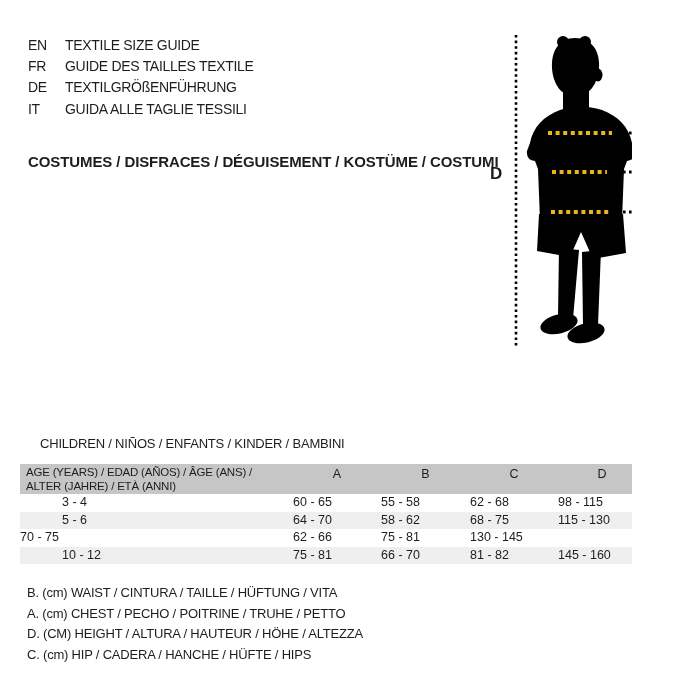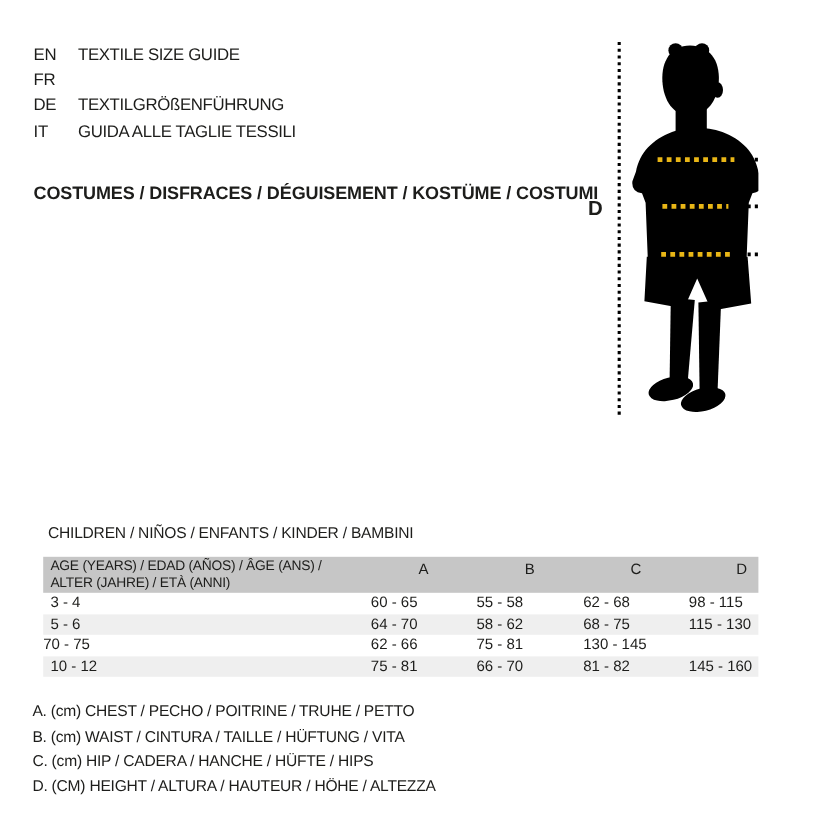--- a/index.html
+++ b/index.html
@@ -12,44 +12,45 @@
   .lang-list{position:absolute;left:28px;top:34px;}
   .lang-row{display:flex;height:21.4px;align-items:center;font-size:14px;letter-spacing:-0.3px;}
   .lang-code{width:37px;flex:0 0 37px;}
   .lang-label{white-space:nowrap;}
   
   .category-title{position:absolute;left:28px;top:153px;font-size:15px;font-weight:bold;letter-spacing:-0.1px;white-space:nowrap;}
   
   .figure-wrap{position:absolute;left:480px;top:28px;width:200px;height:322px;}
   
   .children-title{position:absolute;left:25px;top:436px;font-size:13px;letter-spacing:-0.2px;white-space:nowrap;margin-left:15px;}
-  .size-table{position:absolute;left:36px;top:464px;width:651px;font-size:12.5px;}
+  .size-table{position:absolute;left:20px;top:464px;width:651px;font-size:12.5px;}
   .t-header{display:grid;grid-template-columns:273px 88px 89px 88px 88px 1fr;background:#c6c6c6;height:30px;}
   .age-head{padding:2px 0 0 6px;font-size:11.5px;line-height:13.5px;letter-spacing:-0.2px;}
   .col-head{text-align:center;padding-top:3px;font-size:12.5px;}
   .t-row{display:grid;grid-template-columns:273px 88px 89px 88px 88px 1fr;height:17.5px;line-height:17.5px;}
   .t-row.alt{background:#efefef;}
-  .age-cell{padding-left:6px;}
+  .age-cell{padding-left:6px;margin-left:36px;}
   .val{text-align:left;}
   
   .legend{position:absolute;left:27px;top:583px;font-size:13px;line-height:20.7px;letter-spacing:-0.2px;}
   .legend div{white-space:nowrap;}
 </style>
 </head>
 <body>
 
 <div class="canvas">
 
   <div class="lang-list">
     <div class="lang-row">
       <span class="lang-code">EN</span>
       <span class="lang-label">TEXTILE SIZE GUIDE</span>
     </div>
     <div class="lang-row">
       <span class="lang-code">FR</span>
+      <span class="lang-label">GUIDE DES TAILLES TEXTILE</span>
     </div>
     <div class="lang-row">
       <span class="lang-code">DE</span>
       <span class="lang-label">TEXTILGRÖßENFÜHRUNG</span>
     </div>
     <div class="lang-row">
       <span class="lang-code">IT</span>
       <span class="lang-label">GUIDA ALLE TAGLIE TESSILI</span>
     </div>
   </div>
@@ -132,19 +133,19 @@
       <div class="age-cell">10 - 12</div>
       <div class="val">75 - 81</div>
       <div class="val">66 - 70</div>
       <div class="val">81 - 82</div>
       <div class="val">145 - 160</div>
       <div></div>
     </div>
   </div>
 
   <div class="legend">
+    <div>B. (cm) WAIST / CINTURA / TAILLE / HÜFTUNG / VITA</div>
     <div>A. (cm) CHEST / PECHO / POITRINE / TRUHE / PETTO</div>
-    <div>B. (cm) WAIST / CINTURA / TAILLE / HÜFTUNG / VITA</div>
+    <div>D. (CM) HEIGHT / ALTURA / HAUTEUR / HÖHE / ALTEZZA</div>
     <div>C. (cm) HIP / CADERA / HANCHE / HÜFTE / HIPS</div>
-    <div>D. (CM) HEIGHT / ALTURA / HAUTEUR / HÖHE / ALTEZZA</div>
   </div>
 
 </div>
 
 </body></html>

